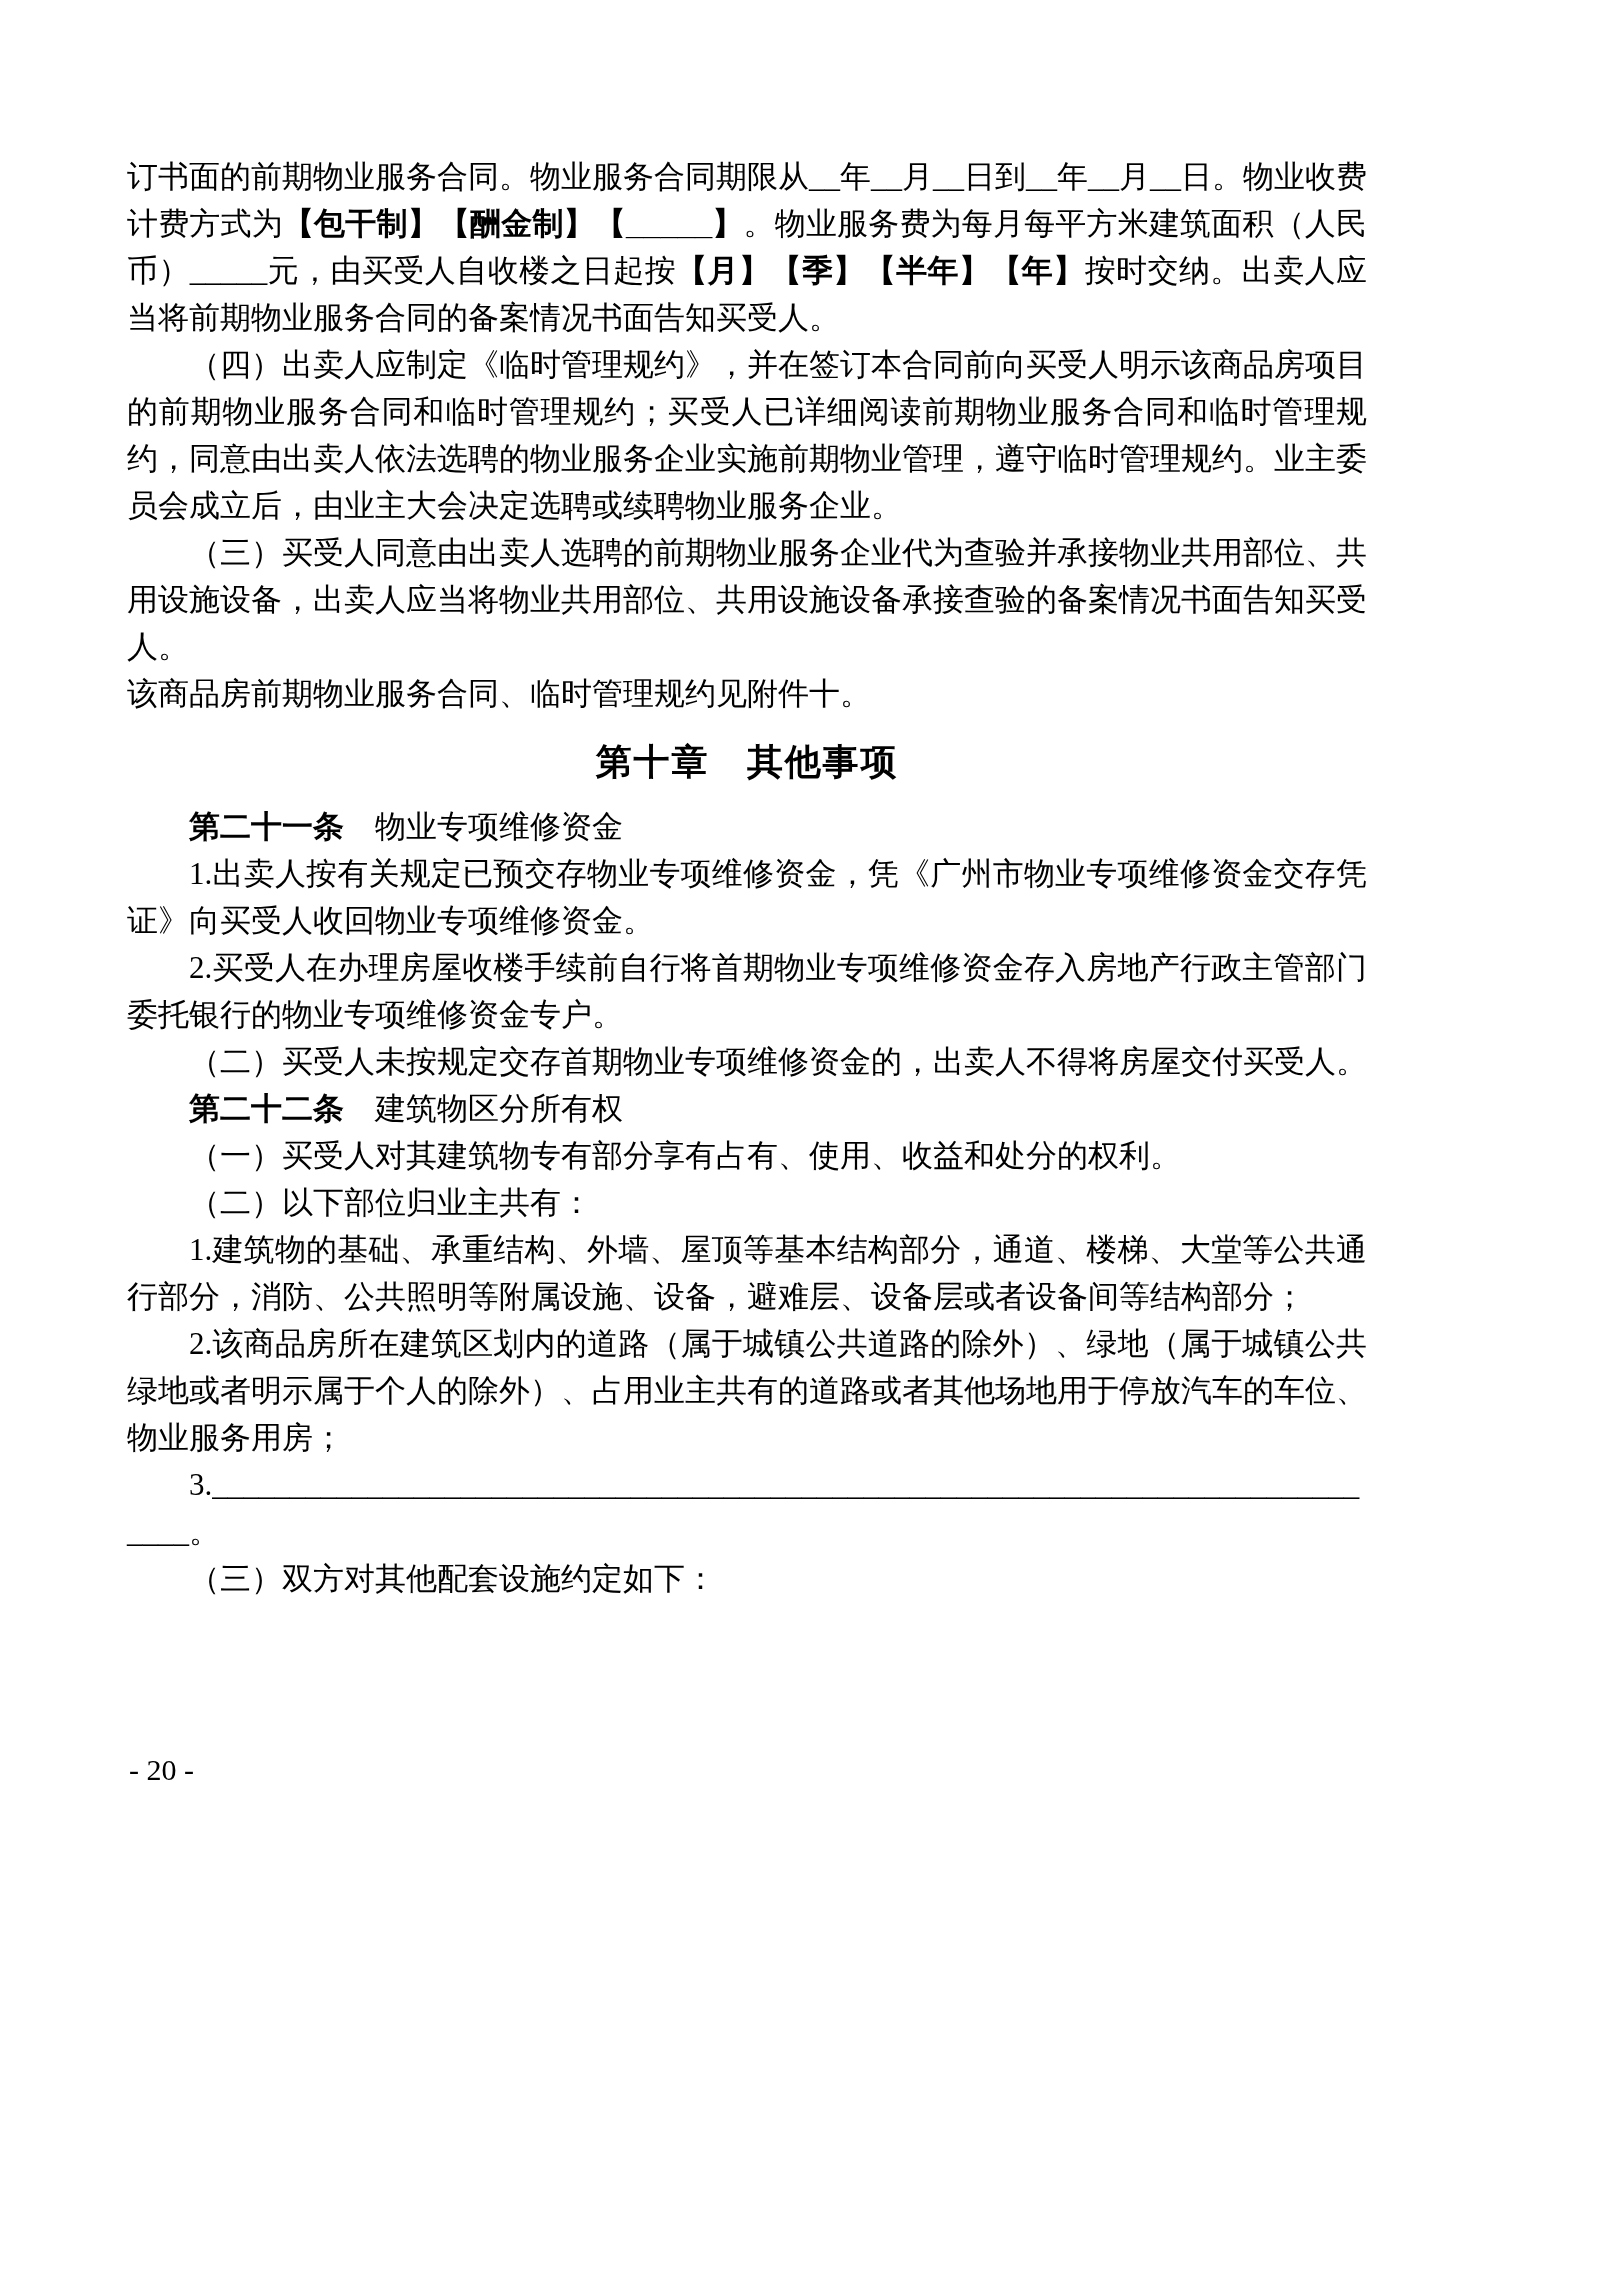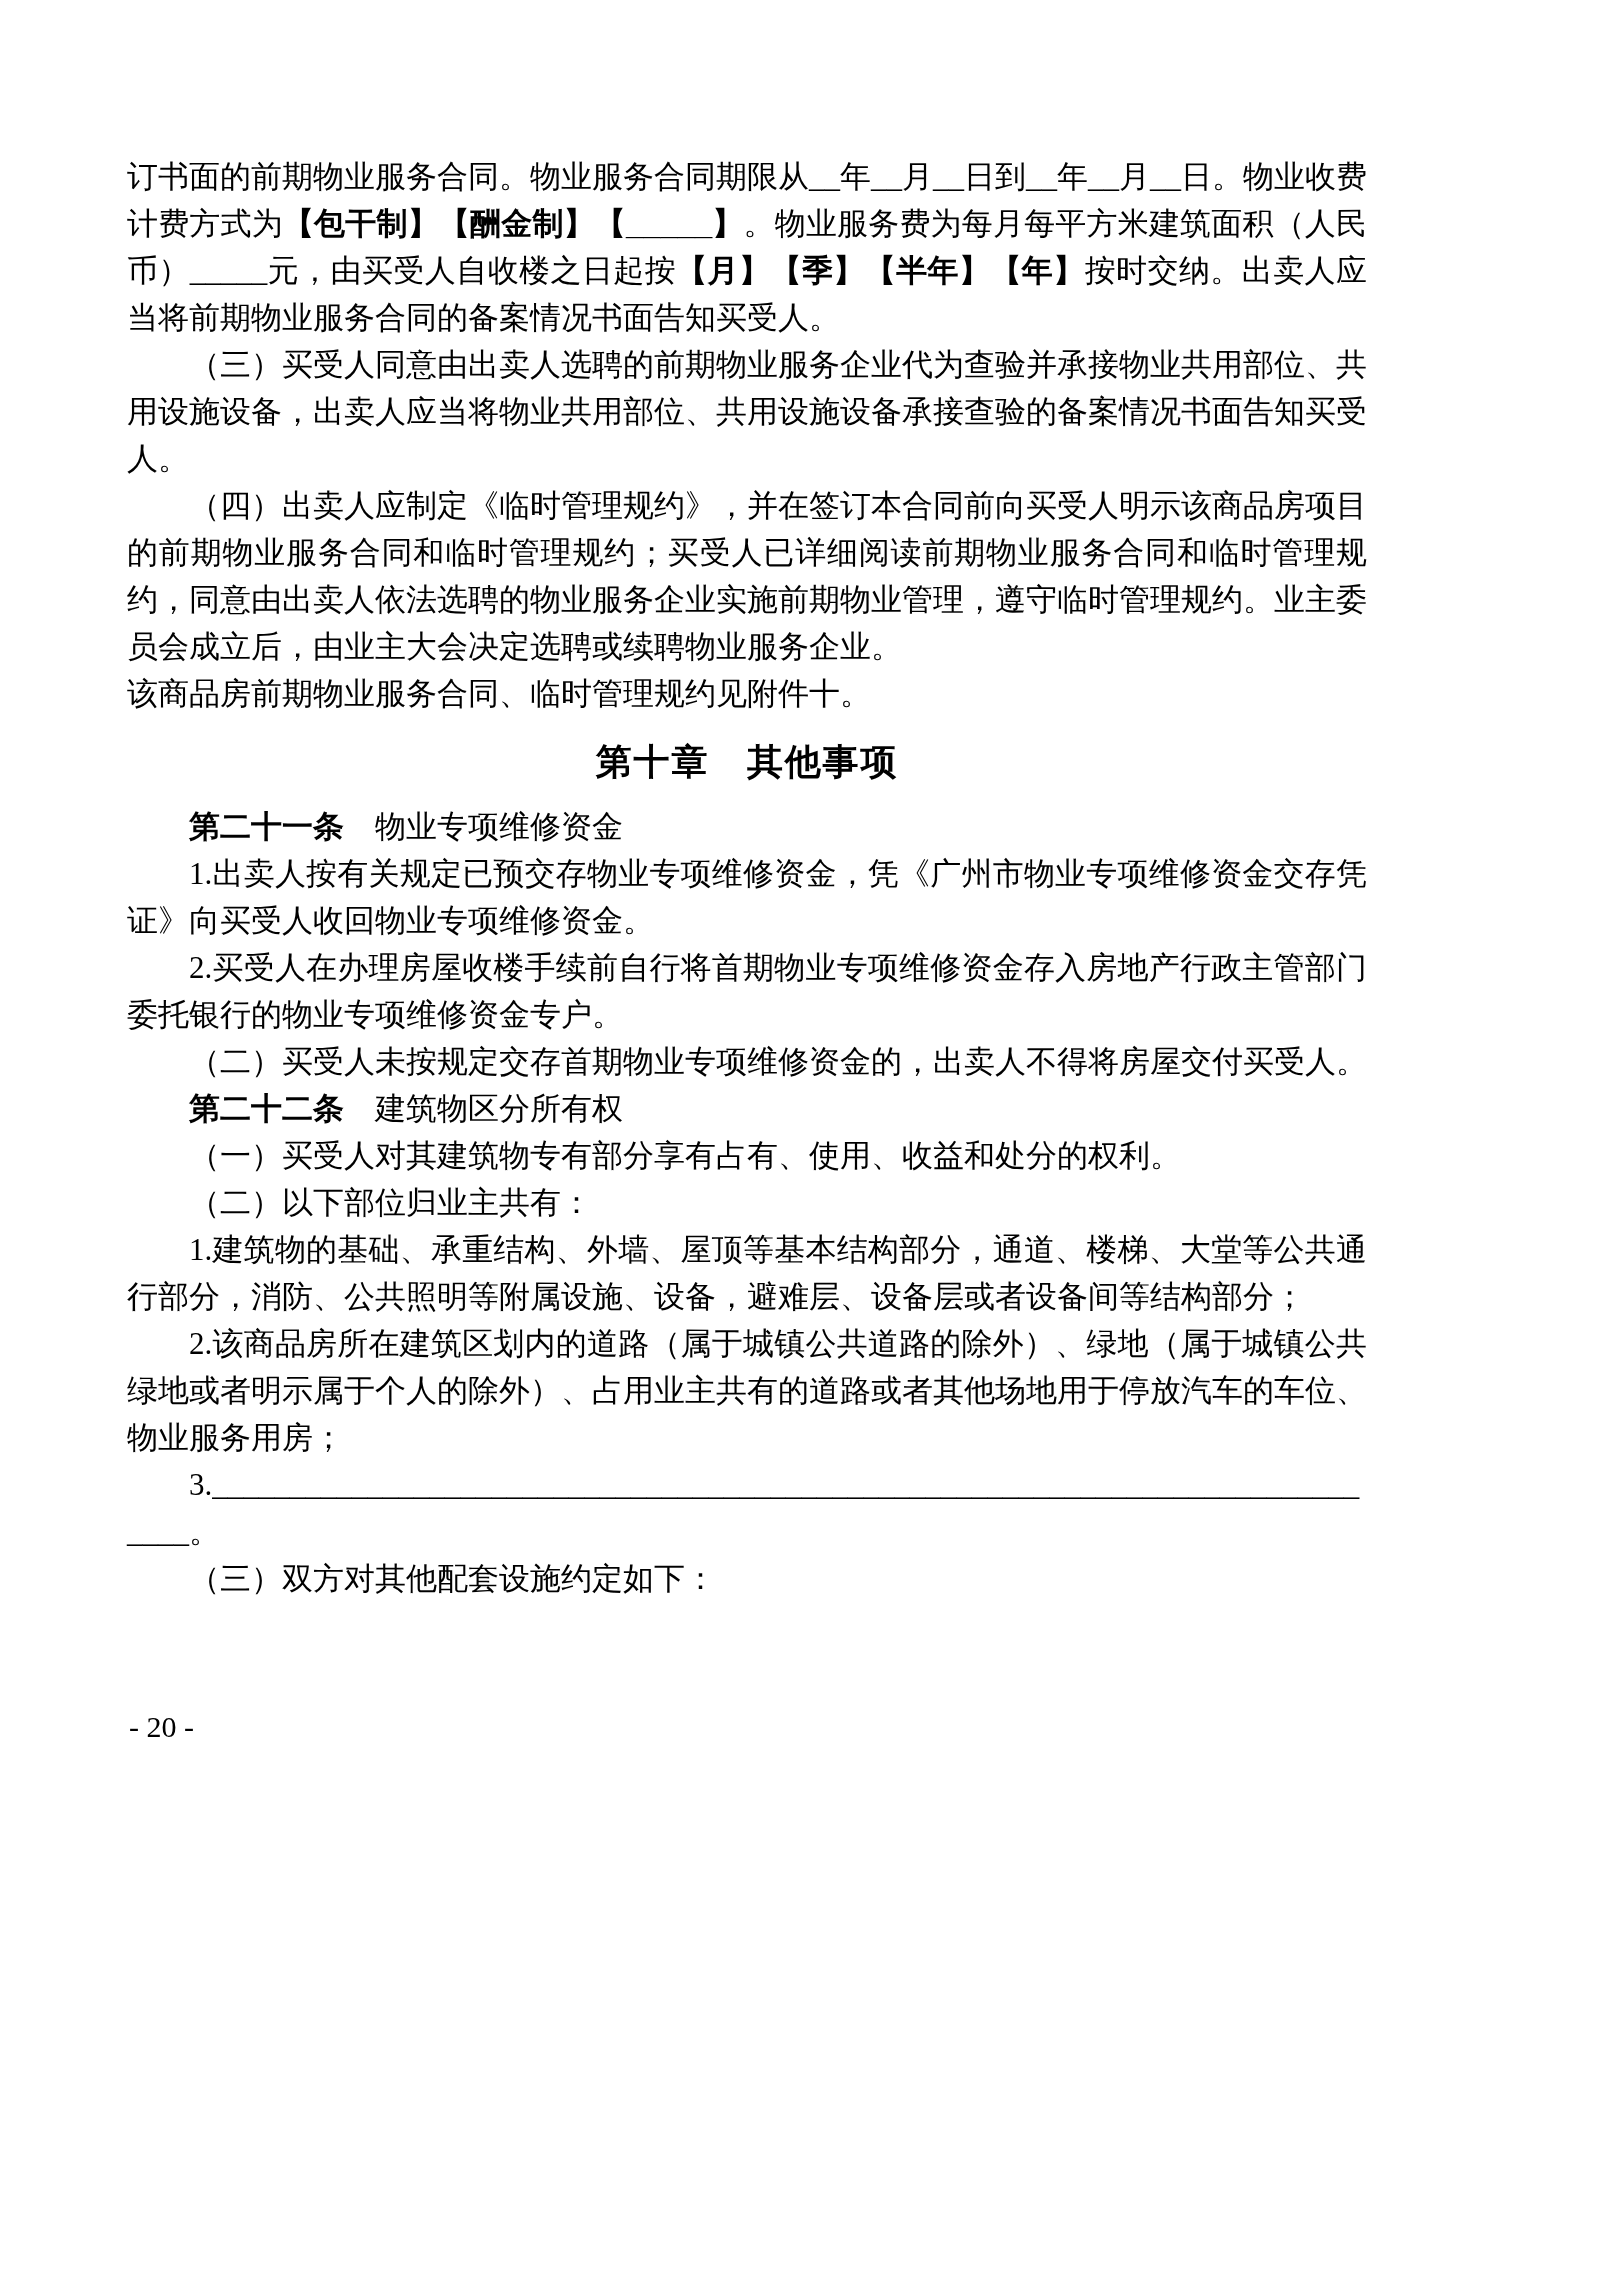--- a/index.html
+++ b/index.html
@@ -46,35 +46,35 @@
     font-weight: 700;
     letter-spacing: 1.8px;
     font-family: "Liberation Sans", "DejaVu Sans", sans-serif;
   }
   .blank-line {
     white-space: normal;
   }
   .footer {
     position: absolute;
     left: 129px;
-    top: 1709px;
+    top: 1752px;
     font-size: 30px;
     line-height: 36px;
     color: #000000;
     font-family: "Liberation Serif", "DejaVu Serif", serif;
   }
 </style>
 </head>
 <body>
 
 <div class="page">
   <div class="content" id="doc-content">
       <p class="body"><span>订书面的前期物业服务合同。物业服务合同期限从__年__月__日到__年__月__日。物业收费计费方式为</span><span class="seg-bold">【包干制】【酬金制】【_____】</span><span>。物业服务费为每月每平方米建筑面积（人民币）_____元，由买受人自收楼之日起按</span><span class="seg-bold">【月】【季】【半年】【年】</span><span>按时交纳。出卖人应当将前期物业服务合同的备案情况书面告知买受人。</span></p>
+      <p class="body indent"><span>（四）出卖人应制定《临时管理规约》，并在签订本合同前向买受人明示该商品房项目的前期物业服务合同和临时管理规约；买受人已详细阅读前期物业服务合同和临时管理规约，同意由出卖人依法选聘的物业服务企业实施前期物业管理，遵守临时管理规约。业主委员会成立后，由业主大会决定选聘或续聘物业服务企业。</span></p>
       <p class="body indent"><span>（三）买受人同意由出卖人选聘的前期物业服务企业代为查验并承接物业共用部位、共用设施设备，出卖人应当将物业共用部位、共用设施设备承接查验的备案情况书面告知买受人。</span></p>
-      <p class="body indent"><span>（四）出卖人应制定《临时管理规约》，并在签订本合同前向买受人明示该商品房项目的前期物业服务合同和临时管理规约；买受人已详细阅读前期物业服务合同和临时管理规约，同意由出卖人依法选聘的物业服务企业实施前期物业管理，遵守临时管理规约。业主委员会成立后，由业主大会决定选聘或续聘物业服务企业。</span></p>
       <p class="body"><span>该商品房前期物业服务合同、临时管理规约见附件十。</span></p>
       <h1 class="heading"><span class="seg-bold">第十章　其他事项</span></h1>
       <p class="body indent"><span class="seg-bold">第二十一条</span><span>　物业专项维修资金</span></p>
       <p class="body indent"><span>1.出卖人按有关规定已预交存物业专项维修资金，凭《广州市物业专项维修资金交存凭证》向买受人收回物业专项维修资金。</span></p>
       <p class="body indent"><span>2.买受人在办理房屋收楼手续前自行将首期物业专项维修资金存入房地产行政主管部门委托银行的物业专项维修资金专户。</span></p>
       <p class="body indent"><span>（二）买受人未按规定交存首期物业专项维修资金的，出卖人不得将房屋交付买受人。</span></p>
       <p class="body indent"><span class="seg-bold">第二十二条</span><span>　建筑物区分所有权</span></p>
       <p class="body indent"><span>（一）买受人对其建筑物专有部分享有占有、使用、收益和处分的权利。</span></p>
       <p class="body indent"><span>（二）以下部位归业主共有：</span></p>
       <p class="body indent"><span>1.建筑物的基础、承重结构、外墙、屋顶等基本结构部分，通道、楼梯、大堂等公共通行部分，消防、公共照明等附属设施、设备，避难层、设备层或者设备间等结构部分；</span></p>

